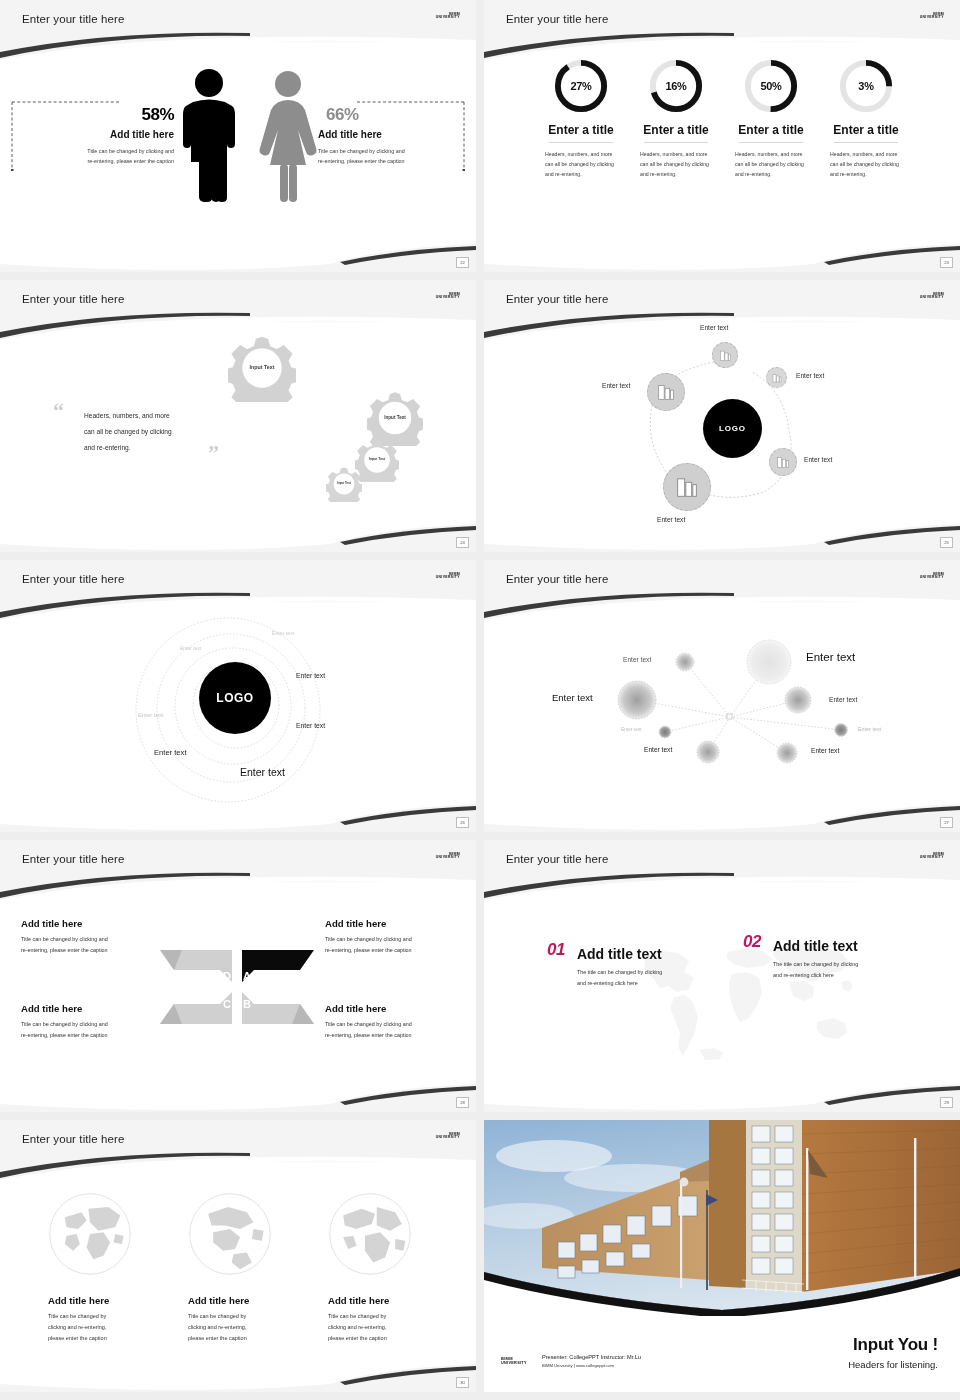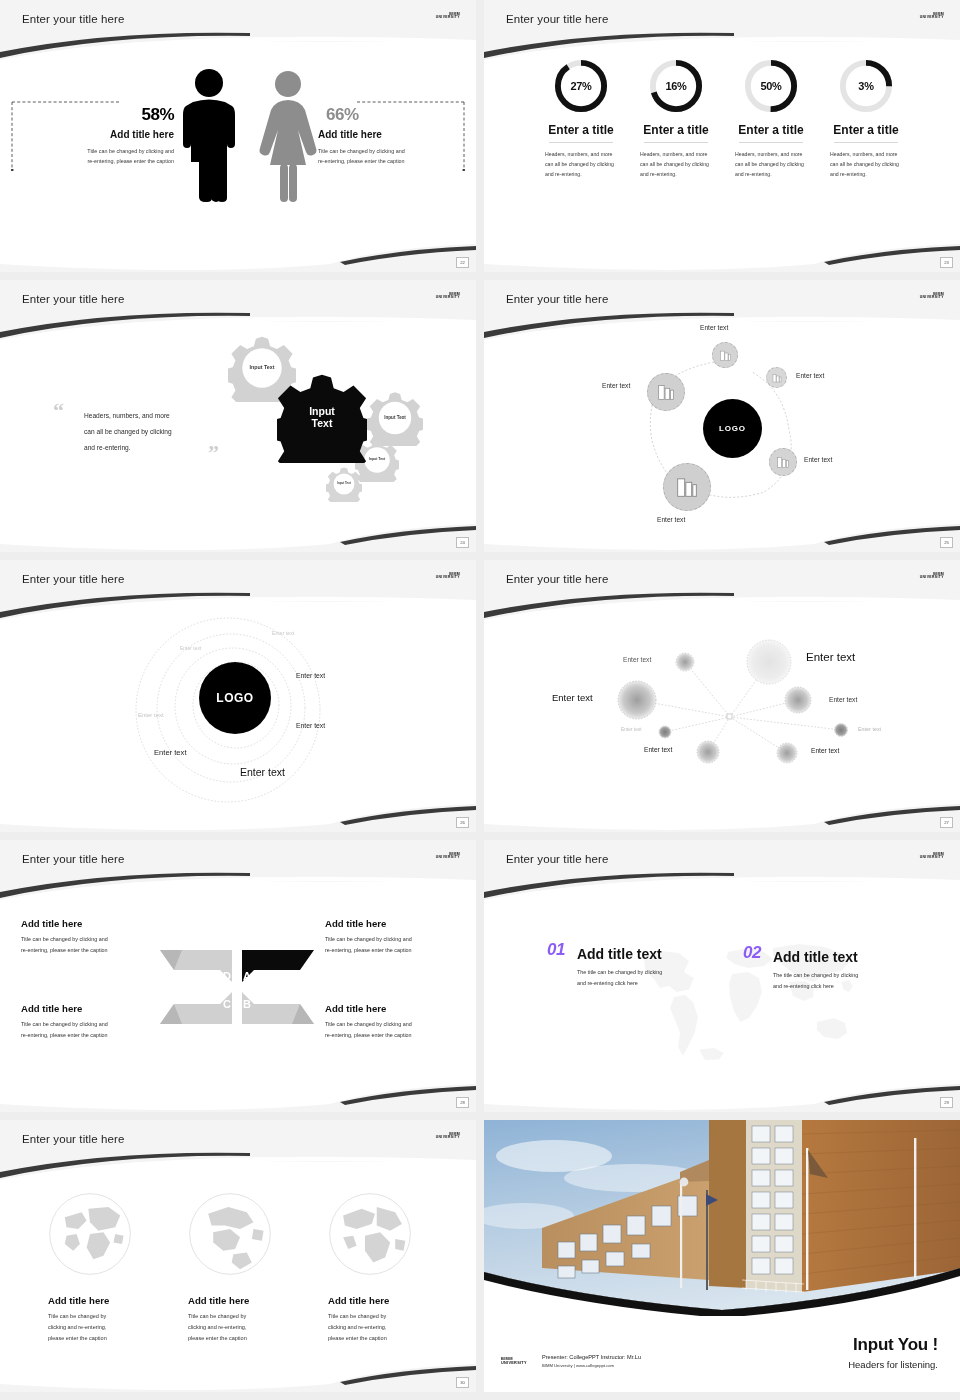--- a/index.html
+++ b/index.html
@@ -81,21 +81,21 @@
   .quote-mark { font-family:"Liberation Serif", serif; color:#cfcfcf; font-weight:bold; }
 
   
   .entertext { font-size:6.6px; color:#2a2a2a; white-space:nowrap; }
 
   
   .x-head { font-size:9.6px; font-weight:bold; color:#111; }
   .x-cap { font-size:5.4px; color:#333; line-height:2.0; margin-top:5px; }
 
   
-  .num { font-size:17px; font-weight:bold; font-style:italic; color:#8b5cf6; letter-spacing:-.5px;}
+  .num { font-size:17px; font-weight:bold; font-style:italic; color:#be185d; letter-spacing:-.5px;}
   .num-h { font-size:14px; font-weight:bold; color:#111; }
   .num-c { font-size:5.4px; color:#333; line-height:2.0; margin-top:5px; }
 
   
   .g-head { font-size:9.6px; font-weight:bold; color:#111; }
   .g-cap  { font-size:5.5px; color:#333; line-height:2.0; margin-top:5px; }
 
   
   .photo { position:absolute; top:0; left:0; width:100%; height:196px; overflow:hidden; }
   .thanks-big { font-size:17px; font-weight:bold; color:#111; letter-spacing:-.2px;}
@@ -303,29 +303,20 @@
       <div style="position:absolute;left:326px;top:186px;width:36px;height:36px;">
         <svg viewBox="0 0 100 100" width="36" height="36">
           <path fill="#d6d6d6" d="M50 4 l9 3 3 11 10 4 10-6 13 13 -6 10 4 10 11 3 0 18 -11 3 -4 10 6 10 -13 13 -10-6 -10 4 -3 11 -18 0 -3-11 -10-4 -10 6 -13-13 6-10 -4-10 -11-3 0-18 11-3 4-10 -6-10 13-13 10 6 10-4 3-11 z"></path>
           <circle cx="50" cy="50" r="29" fill="#ffffff"></circle>
         </svg>
         <div class="gear-label" style="font-size:2.9px;color:#3a3a3a;">
             <span>Input Text</span>
           </div>
       </div>
 
-      <div style="position:absolute;left:277px;top:93px;width:90px;height:90px;">
-        <svg viewBox="0 0 100 100" width="90" height="90">
-          <path fill="#0a0a0a" d="M50 2 l10 3 3 12 11 4 11-7 14 14 -7 11 4 11 12 3 0 20 -12 3 -4 11 7 11 -14 14 -11-7 -11 4 -3 12 -20 0 -3-12 -11-4 -11 7 -14-14 7-11 -4-11 -12-3 0-20 12-3 4-11 -7-11 14-14 11 7 11-4 3-12 z"></path>
-        </svg>
-        <div class="gear-label" style="font-size:10.5px;color:#ffffff;">
-          <span>Input</span>
-            <span>Text</span>
-        </div>
-      </div>
 
       <svg class="botcurve" viewBox="0 0 476 38" preserveAspectRatio="none">
         <path d="M0,38 L476,38 L476,10 Q380,14 330,30 Q200,42 0,30 Z" fill="#f4f4f4"></path>
         <path d="M476,12 Q400,15 340,28 L345,31 Q405,19 476,16 Z" fill="#3a3a3a"></path>
       </svg>
       <div class="pagenum">24</div>
     </div>
   </div>
 
   <div class="slide">
@@ -619,21 +610,21 @@
         <div style="display:flex;align-items:flex-start;">
           <div class="num">01</div>
           <div style="margin-left:12px;margin-top:6px;width:145px;">
             <div class="num-h">Add title text</div>
             <div class="num-c">The title can be changed by clicking</div>
             <div class="num-c" style="margin-top:0;">and re-entering click here</div>
           </div>
         </div>
       </div>
 
-      <div style="position:absolute;left:259px;top:103px;">
+      <div style="position:absolute;left:259px;top:92px;">
         <div style="display:flex;align-items:flex-start;">
           <div class="num">02</div>
           <div style="margin-left:12px;margin-top:6px;width:145px;">
             <div class="num-h">Add title text</div>
             <div class="num-c">The title can be changed by clicking</div>
             <div class="num-c" style="margin-top:0;">and re-entering click here</div>
           </div>
         </div>
       </div>
 

